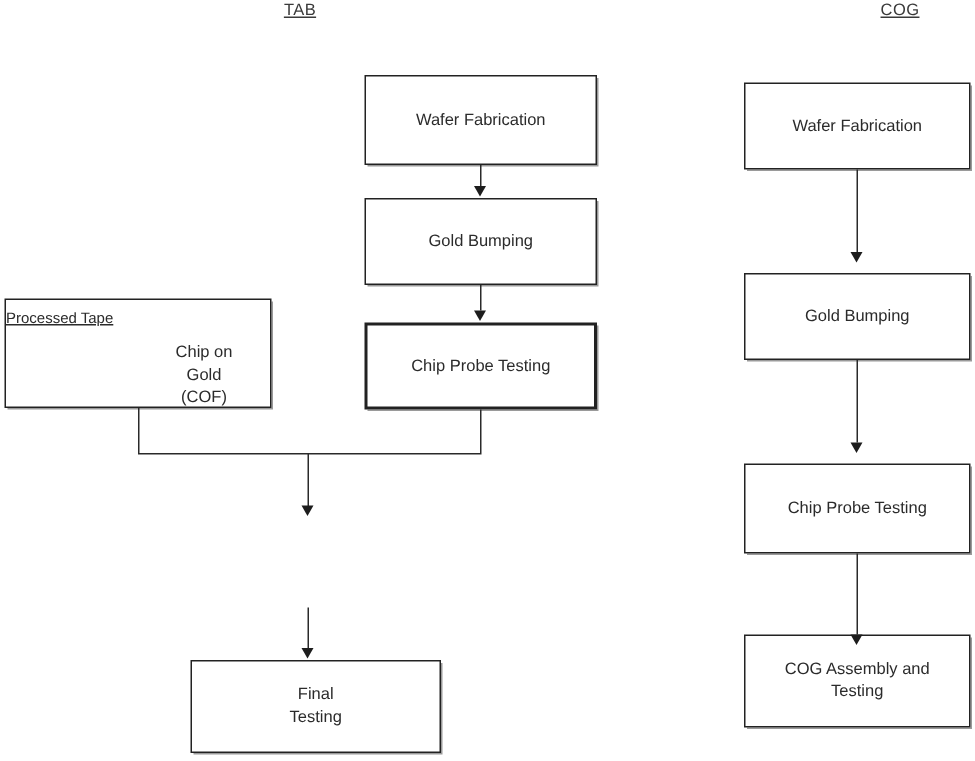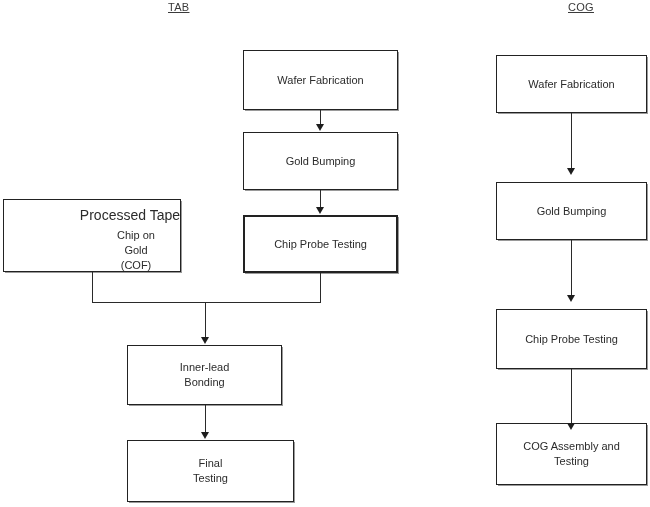--- a/index.html
+++ b/index.html
@@ -20,20 +20,21 @@
     left: 0;
     top: 0;
     width: 650px;
     height: 507px;
   }
   .col-header {
     position: absolute;
     font-size: 11px;
     color: #3a3a3a;
     text-decoration: underline;
+    text-align: center;
     letter-spacing: 0.3px;
     white-space: nowrap;
   }
   .node {
     position: absolute;
     box-sizing: border-box;
     border: 1px solid #222222;
     background: #ffffff;
     display: flex;
     align-items: center;
@@ -55,23 +56,24 @@
     box-sizing: border-box;
     border: 1px solid #222222;
     background: #ffffff;
     box-shadow: 1.5px 1.5px 0 -0.5px #9a9a9a;
   }
   .tape-title {
     position: absolute;
     left: 0;
     right: 0;
     top: 7px;
-    text-align: right;
-    font-size: 14px;
+    text-align: left;
+    font-size: 10px;
     color: #2b2b2b;
+    text-decoration: underline;
   }
   .tape-cell {
     position: absolute;
     top: 28px;
     font-size: 11px;
     color: #2b2b2b;
     text-align: center;
     line-height: 1.35;
     white-space: pre-line;
   }
@@ -112,24 +114,20 @@
   </div>
 
   <div class="node" style="left:243px; top:132px; width:155px; height:58px;">
     <span class="label">Gold Bumping</span>
   </div>
 
   <div class="node" style="left:243px; top:215px; width:155px; height:58px; border-width:2px;">
     <span class="label">Chip Probe Testing</span>
   </div>
 
-  <div class="node" style="left:127px; top:345px; width:155px; height:60px;">
-    <span class="label">Inner-lead
-Bonding</span>
-  </div>
 
   <div class="node" style="left:127px; top:440px; width:167px; height:62px;">
     <span class="label">Final
 Testing</span>
   </div>
 
   <div class="tape-box" style="left:3px; top:199px; width:178px; height:73px;">
     <div class="tape-title">Processed Tape</div>
     <div class="tape-cell right">Chip on
 Gold

